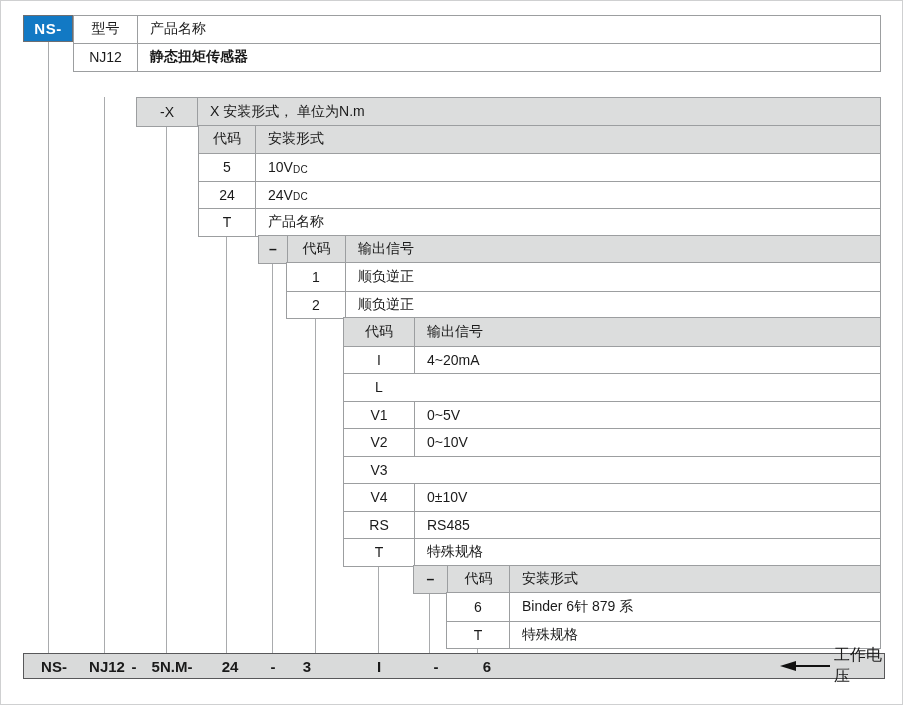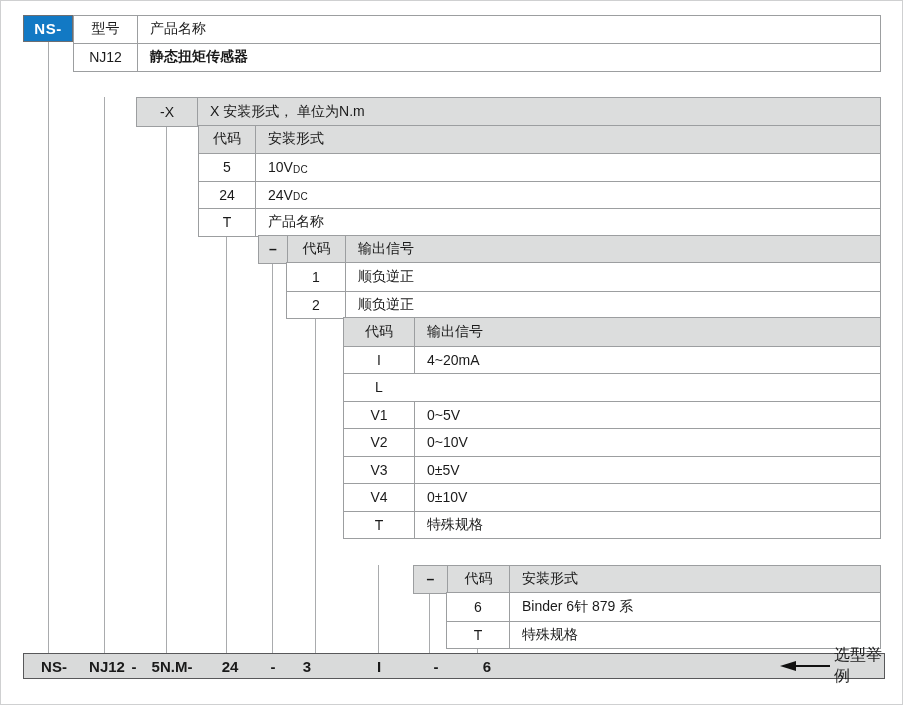--- a/index.html
+++ b/index.html
@@ -151,25 +151,28 @@
     <div class="row">
       <div class="cell code" style="width:70px">V1</div>
       <div class="cell desc">0~5V</div>
     </div>
     <div class="row">
       <div class="cell code" style="width:70px">V2</div>
       <div class="cell desc">0~10V</div>
     </div>
     <div class="row">
       <div class="cell code" style="width:70px">V3</div>
-      <div class="cell desc">0±5V</div>
     </div>
     <div class="row">
       <div class="cell code" style="width:70px">V4</div>
       <div class="cell desc">0±10V</div>
+    </div>
+    <div class="row">
+      <div class="cell code" style="width:70px">RS</div>
+      <div class="cell desc">RS485</div>
     </div>
     <div class="row">
       <div class="cell code" style="width:70px">T</div>
       <div class="cell desc">特殊规格</div>
     </div>
   </div>
 
   <div class="tbl" style="left:412px;top:563.5px;width:468px">
     <div class="row gray">
       <div class="cell code bold" style="width:33px">–</div>
@@ -195,16 +198,16 @@
     <span class="part" style="left:110px">-</span>
     <span class="part" style="left:148px">5N.M-</span>
     <span class="part" style="left:206px">24</span>
     <span class="part" style="left:249px">-</span>
     <span class="part" style="left:283px">3</span>
     <span class="part" style="left:355px">I</span>
     <span class="part" style="left:412px">-</span>
     <span class="part" style="left:463px">6</span>
     <span class="arrow-tri"></span>
     <span class="arrow-shaft"></span>
-    <span class="example-label">选型举例</span>
+    <span class="example-label">工作电压</span>
   </div>
 
 </div>
 
 </body></html>

